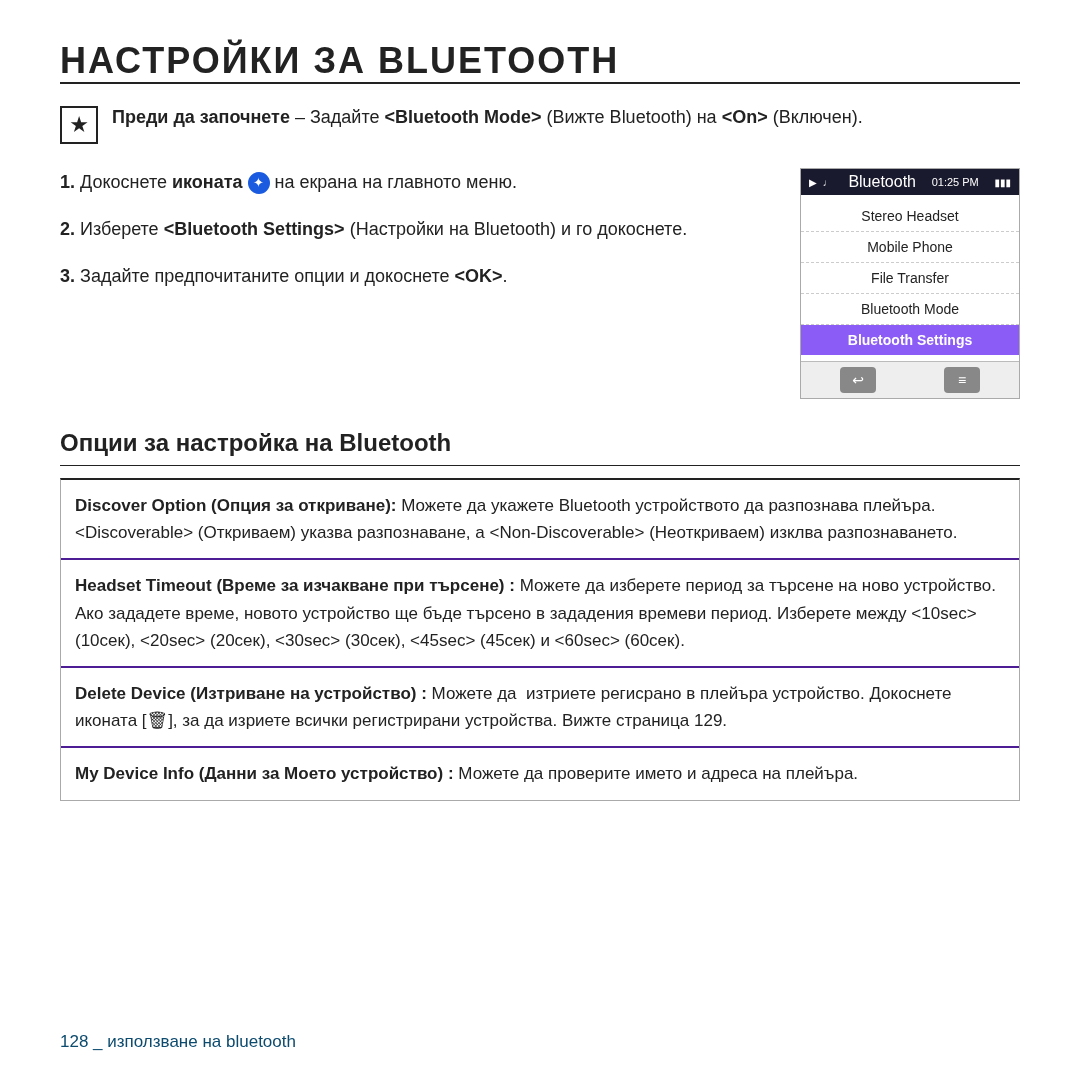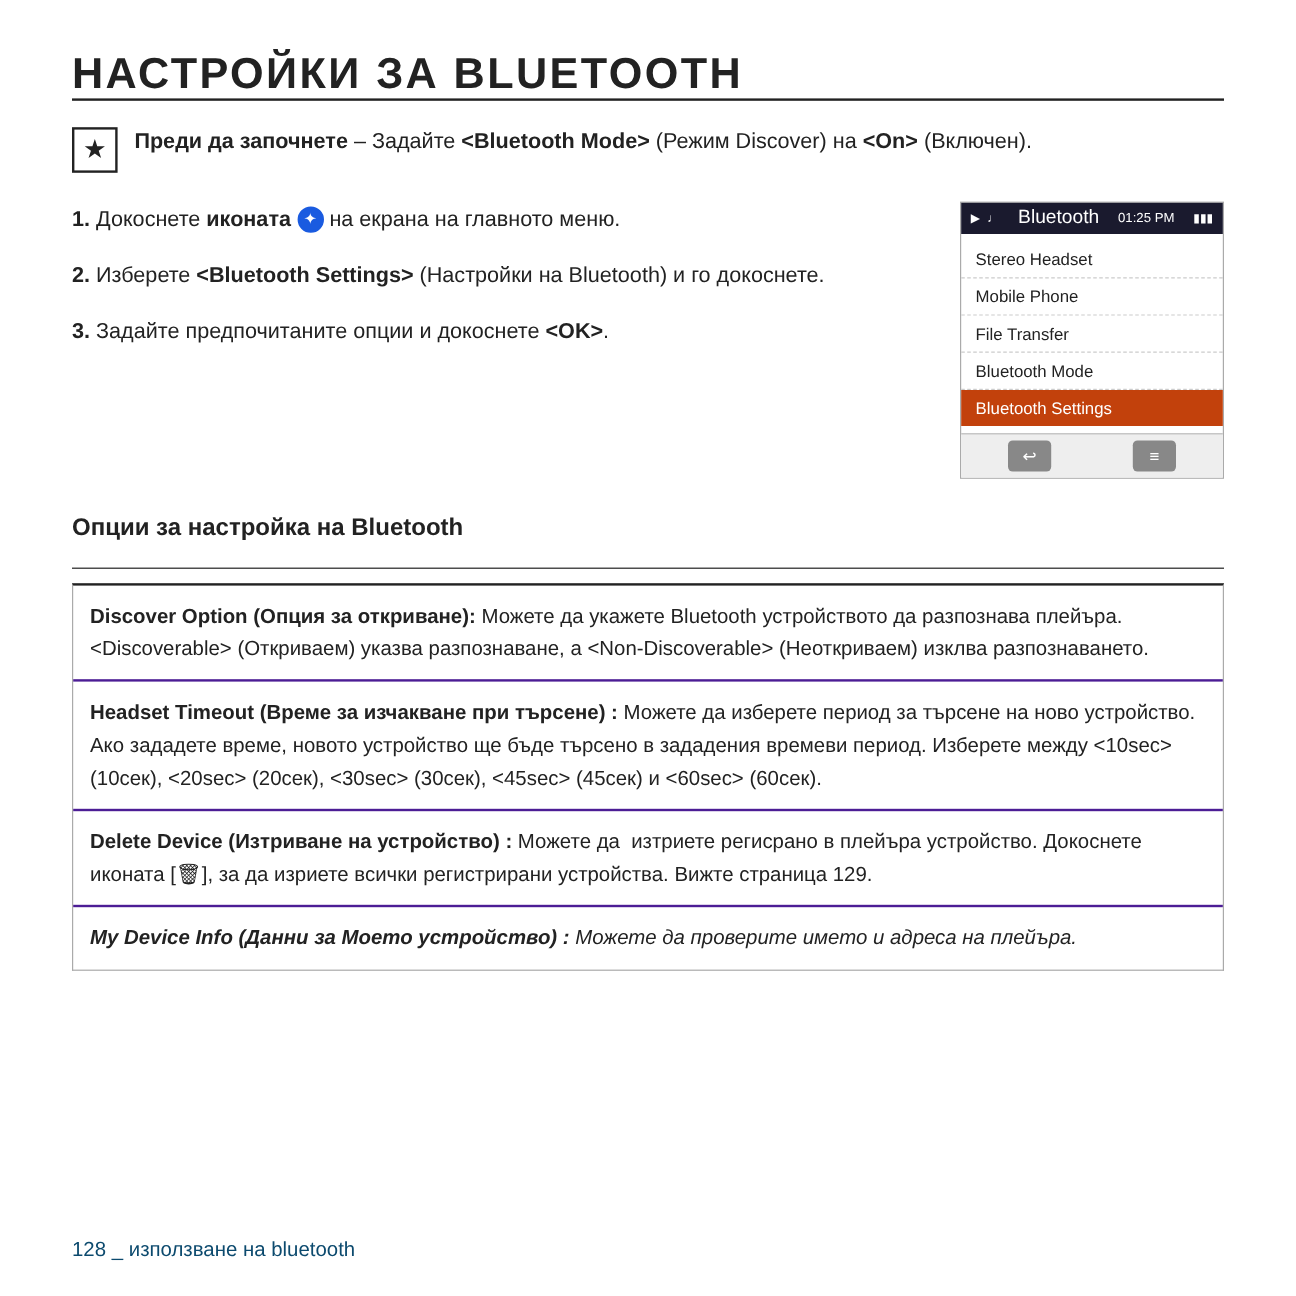--- a/index.html
+++ b/index.html
@@ -88,34 +88,35 @@
     }
     .screen-header-title {
       color: #ffffff;
       font-size: 16px;
     }
     .screen-time {
       font-size: 11px;
     }
     .screen-menu {
       padding: 6px 0;
+      text-align: center;
     }
     .menu-item {
       padding: 7px 12px;
       font-size: 14px;
       color: #222;
       border-bottom: 1px dashed #ccc;
     }
     .menu-item:last-child {
       border-bottom: none;
     }
     .menu-item.active {
-      background: #c2410c;
+      background: #8b5cf6;
       color: #fff;
-      font-weight: normal;
+      font-weight: bold;
     }
     .screen-footer {
       background: #eee;
       display: flex;
       justify-content: space-around;
       padding: 5px;
       border-top: 1px solid #bbb;
     }
     .footer-btn {
       width: 36px;
@@ -125,59 +126,58 @@
       display: flex;
       align-items: center;
       justify-content: center;
       color: #fff;
       font-size: 14px;
     }
     .options-section {
       margin-top: 10px;
     }
     .options-title {
-      font-size: 20px;
+      font-size: 24px;
       font-weight: bold;
       margin-bottom: 12px;
-      padding-bottom: 21px;
+      padding-bottom: 8px;
       border-bottom: 1px solid #222;
     }
     .options-table {
       border: 1px solid #aaa;
       border-top: 2px solid #222;
     }
     .option-row {
       padding: 12px 14px;
       border-bottom: 2px solid #4c1d95;
       font-size: 17px;
       line-height: 1.6;
     }
     .option-row:last-child {
       border-bottom: none;
-      font-style: italic;
     }
     .footer-page {
       position: absolute;
       bottom: 28px;
       left: 60px;
       font-size: 17px;
       color: #0c4a6e;
     }
   </style>
 </head>
 <body>
 
 <div class="page">
 
   <div class="main-title">НАСТРОЙКИ ЗА BLUETOOTH</div>
 
   <div class="notice-box">
     <div class="star-icon">★</div>
     <div class="notice-text">
-      <span><strong>Преди да започнете</strong><span> – Задайте </span><strong>&lt;Bluetooth Mode&gt;</strong><span> (Режим Discover) на </span><strong>&lt;On&gt;</strong><span> (Включен).</span></span>
+      <span><strong>Преди да започнете</strong><span> – Задайте </span><strong>&lt;Bluetooth Mode&gt;</strong><span> (Вижте Bluetooth) на </span><strong>&lt;On&gt;</strong><span> (Включен).</span></span>
     </div>
   </div>
 
   <div class="content-area">
     <div class="steps-section">
 
       <div class="step">
         <span class="step-num">1.</span>
         <span> Докоснете <strong>иконата</strong> <span style="display:inline-block;width:22px;height:22px;border:2px solid #1a5be0;border-radius:50%;background:#1a5be0;color:#fff;text-align:center;line-height:18px;font-size:13px;vertical-align:middle;">✦</span> на екрана на главното меню.</span>
       </div>

